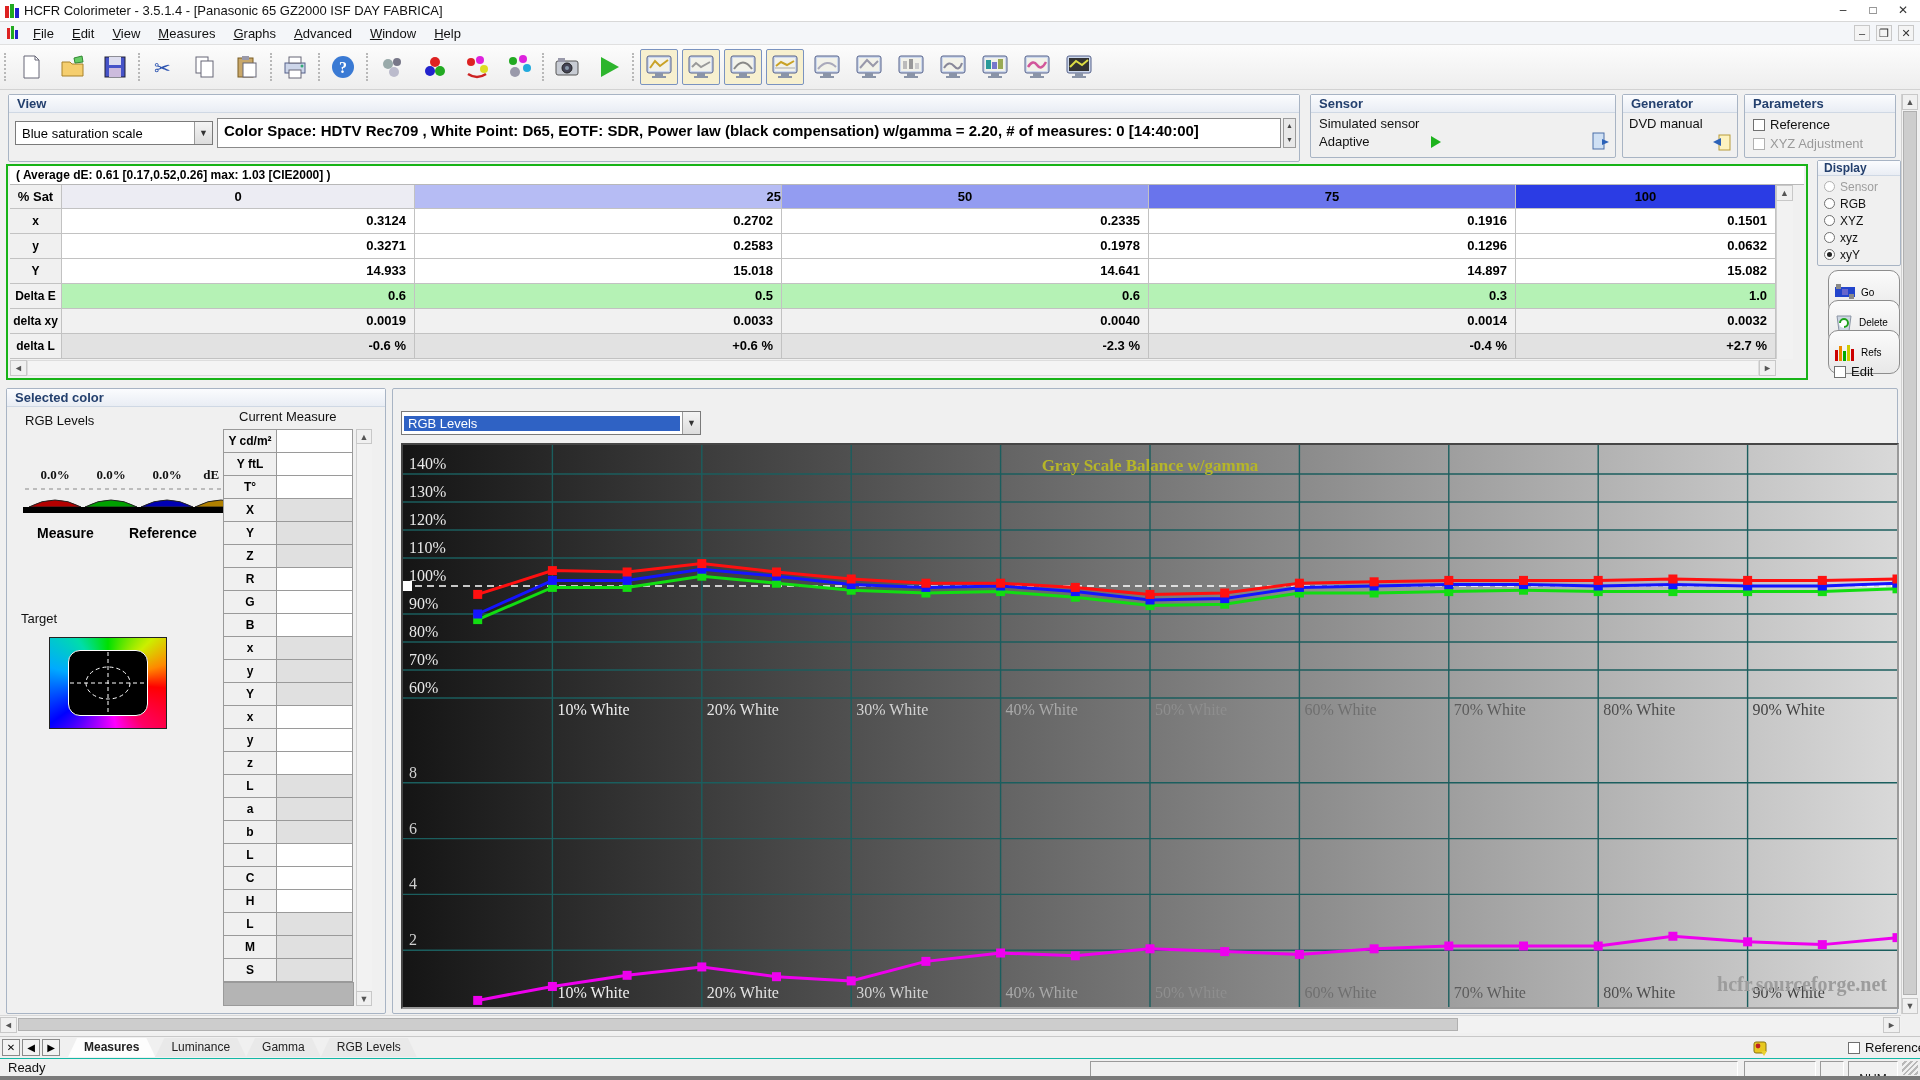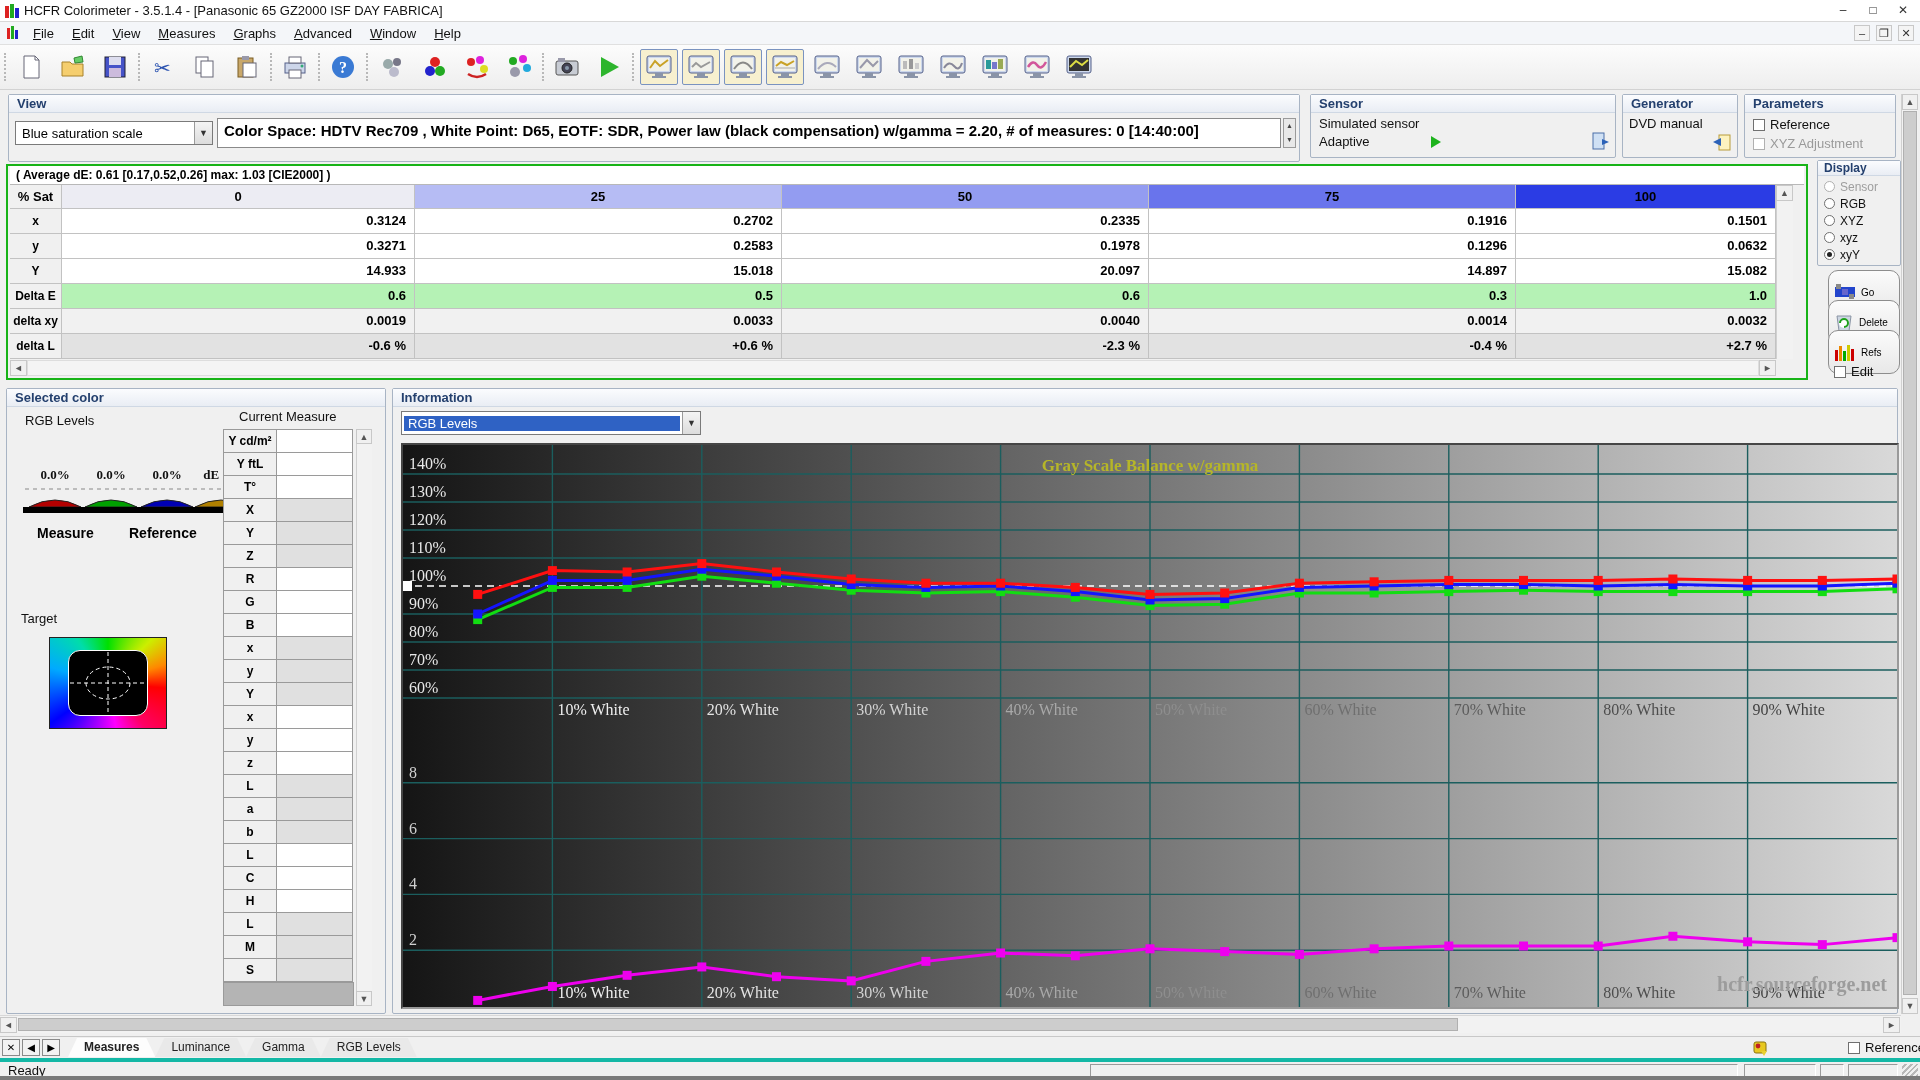--- a/index.html
+++ b/index.html
@@ -72,21 +72,21 @@
   
   #chartframe{border:2px inset #9a9a9a;background:#222;}
 
   
   #tabbar{left:0;top:1036px;width:1920px;height:22px;background:#f0f0f0;border-top:1px solid #c8c8c8;display:flex;align-items:flex-start;}
   .tabnav{width:18px;height:17px;margin-top:2px;margin-left:2px;border:1px solid #8a8a8a;background:#f2f2f2;font-size:10px;line-height:15px;text-align:center;}
   .tab{height:19px;margin-top:1px;padding:2px 16px;font-size:12px;color:#222;background:#e9e9e9;clip-path:polygon(9px 0,calc(100% - 9px) 0,100% 100%,0 100%);filter:drop-shadow(0 0 1px #888);}
   .tab.active{background:#fdfdfd;font-weight:bold;}
 
   
-  #statusbar{left:0;top:1058px;width:1920px;height:18px;background:#f0f0f0;border-top:4px solid #14b8a6;font-size:13px;color:#111;text-decoration:underline;}
+  #statusbar{left:0;top:1058px;width:1920px;height:18px;background:#f0f0f0;border-top:1px solid #14b8a6;font-size:13px;color:#111;text-decoration:underline;}
   .spanel{position:absolute;top:2px;height:14px;border:1px solid;border-color:#9a9a9a #fff #fff #9a9a9a;font-size:12px;padding:11px 4px;line-height:12px;}
 
   
   .vscroll{background:#f2f2f2;border-left:1px solid #d0d0d0;}
   .thumb{background:#cdcdcd;border:1px solid #b0b0b0;}
   svg text{font-family:"Liberation Serif",serif;}
 </style>
 </head>
 <body>
 
@@ -387,40 +387,40 @@
     <div class="sb sb-ar" style="height:16px;">▲</div>
     <div class="thumb" style="position:absolute;top:17px;left:1px;width:14px;height:884px;"></div>
     <div class="sb sb-ar" style="position:absolute;bottom:0;width:100%;height:16px;">▼</div>
   </div>
 
   <div class="abs" id="measuresbox">
     <div class="abs" id="avgline">( Average dE: 0.61 [0.17,0.52,0.26] max: 1.03 [CIE2000] )</div>
     <div class="abs" id="mtable" style="left:2px;top:19px;">
         <div class="mt-cell mt-head mt-label" style="left:0;top:0;width:52px;height:24px;">% Sat</div>
         <div class="mt-cell mt-head sat-h" style="left:52px;top:0;width:353px;height:24px;background:#ececf3;">0</div>
-        <div class="mt-cell mt-head sat-h" style="left:405px;top:0;width:367px;height:24px;background:#b6bcf4;">25</div>
+        <div class="mt-cell mt-head sat-h" style="left:405px;top:0;width:367px;height:24px;background:#b6bcf4;text-align:right;">25</div>
         <div class="mt-cell mt-head sat-h" style="left:772px;top:0;width:367px;height:24px;background:#939cf1;">50</div>
         <div class="mt-cell mt-head sat-h" style="left:1139px;top:0;width:367px;height:24px;background:#6974ec;">75</div>
         <div class="mt-cell mt-head sat-h" style="left:1506px;top:0;width:260px;height:24px;background:#2b3ce4;">100</div>
         <div class="mt-cell mt-label" style="left:0;top:24px;width:52px;height:25px;line-height:24px;font-size:12px;">x</div>
         <div class="mt-cell mt-val" style="left:52px;top:24px;width:353px;height:25px;background:#ffffff;">0.3124</div>
         <div class="mt-cell mt-val" style="left:405px;top:24px;width:367px;height:25px;background:#ffffff;">0.2702</div>
         <div class="mt-cell mt-val" style="left:772px;top:24px;width:367px;height:25px;background:#ffffff;">0.2335</div>
         <div class="mt-cell mt-val" style="left:1139px;top:24px;width:367px;height:25px;background:#ffffff;">0.1916</div>
         <div class="mt-cell mt-val" style="left:1506px;top:24px;width:260px;height:25px;background:#ffffff;">0.1501</div>
         <div class="mt-cell mt-label" style="left:0;top:49px;width:52px;height:25px;line-height:24px;font-size:12px;">y</div>
         <div class="mt-cell mt-val" style="left:52px;top:49px;width:353px;height:25px;background:#ffffff;">0.3271</div>
         <div class="mt-cell mt-val" style="left:405px;top:49px;width:367px;height:25px;background:#ffffff;">0.2583</div>
         <div class="mt-cell mt-val" style="left:772px;top:49px;width:367px;height:25px;background:#ffffff;">0.1978</div>
         <div class="mt-cell mt-val" style="left:1139px;top:49px;width:367px;height:25px;background:#ffffff;">0.1296</div>
         <div class="mt-cell mt-val" style="left:1506px;top:49px;width:260px;height:25px;background:#ffffff;">0.0632</div>
         <div class="mt-cell mt-label" style="left:0;top:74px;width:52px;height:25px;line-height:24px;font-size:12px;">Y</div>
         <div class="mt-cell mt-val" style="left:52px;top:74px;width:353px;height:25px;background:#ffffff;">14.933</div>
         <div class="mt-cell mt-val" style="left:405px;top:74px;width:367px;height:25px;background:#ffffff;">15.018</div>
-        <div class="mt-cell mt-val" style="left:772px;top:74px;width:367px;height:25px;background:#ffffff;">20.097</div>
+        <div class="mt-cell mt-val" style="left:772px;top:74px;width:367px;height:25px;background:#ffffff;">14.641</div>
         <div class="mt-cell mt-val" style="left:1139px;top:74px;width:367px;height:25px;background:#ffffff;">14.897</div>
         <div class="mt-cell mt-val" style="left:1506px;top:74px;width:260px;height:25px;background:#ffffff;">15.082</div>
         <div class="mt-cell mt-label" style="left:0;top:99px;width:52px;height:25px;line-height:24px;font-size:12px;">Delta E</div>
         <div class="mt-cell mt-val" style="left:52px;top:99px;width:353px;height:25px;background:#b5f2b5;">0.6</div>
         <div class="mt-cell mt-val" style="left:405px;top:99px;width:367px;height:25px;background:#b5f2b5;">0.5</div>
         <div class="mt-cell mt-val" style="left:772px;top:99px;width:367px;height:25px;background:#b5f2b5;">0.6</div>
         <div class="mt-cell mt-val" style="left:1139px;top:99px;width:367px;height:25px;background:#b5f2b5;">0.3</div>
         <div class="mt-cell mt-val" style="left:1506px;top:99px;width:260px;height:25px;background:#b5f2b5;">1.0</div>
         <div class="mt-cell mt-label" style="left:0;top:124px;width:52px;height:25px;line-height:24px;font-size:12px;">delta xy</div>
         <div class="mt-cell mt-val" style="left:52px;top:124px;width:353px;height:25px;background:#f1f1f1;">0.0019</div>
@@ -626,21 +626,20 @@
       <div class="cm-val sh"></div>
         </div>
       </div>
     <div class="abs" style="left:216px;top:593px;width:131px;height:24px;background:#b4b4b4;border:1px solid #9a9a9a;"></div>
     <div class="abs sb sb-ar" style="left:349px;top:40px;width:16px;height:15px;">▲</div>
     <div class="abs vscroll" style="left:349px;top:55px;width:16px;height:547px;"></div>
     <div class="abs sb sb-ar" style="left:349px;top:602px;width:16px;height:15px;">▼</div>
   </div>
 
   <div class="gbox" style="left:392px;top:388px;width:1506px;height:626px;">
-    <div class="gtitle">Information</div>
     <div class="combo sel" style="left:8px;top:22px;width:300px;">
       <div class="ctext">RGB Levels</div>
       <div class="cbtn">▼</div>
     </div>
     <div class="abs" id="chartframe" style="left:8px;top:54px;width:1498px;height:566px;">
       <svg id="chartsvg" width="1494" height="562" viewBox="0 0 1494 562">
           <defs>
             <linearGradient id="bgg" x1="0" y1="0" x2="1" y2="0">
     <stop offset="0" stop-color="#151515"></stop>
               <stop offset="1" stop-color="#d9d9d9"></stop>

